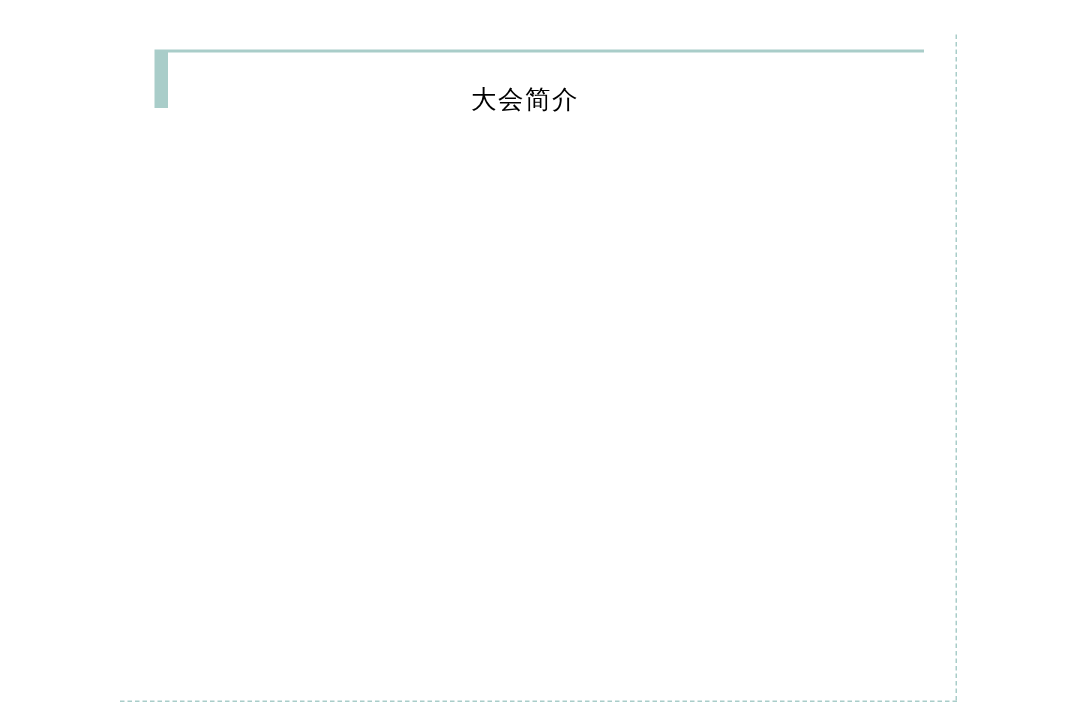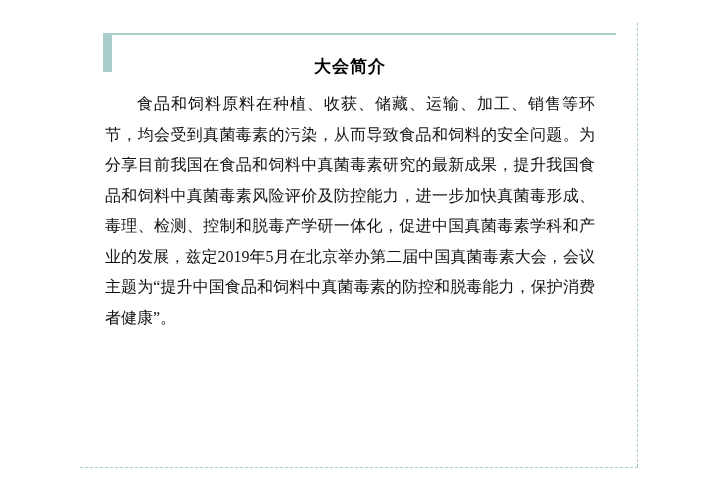--- a/index.html
+++ b/index.html
@@ -41,21 +41,21 @@
     border-top: 1px dashed var(--accent, #a9cdc9);
   }
 
   .title {
     position: absolute;
     left: 105px; top: 44px;
     width: 490px;
     text-align: center;
     font-family: "Liberation Sans", "DejaVu Sans", sans-serif;
     font-size: 17px;
-    font-weight: bold;
+    font-weight: normal;
     letter-spacing: 1px;
     color: #000;
   }
 
   .content {
     position: absolute;
     left: 105px; top: 89px;
     width: 490px;
     font-size: 16px;
     line-height: 30.5px;
@@ -75,16 +75,15 @@
 
   <div class="deco-block"></div>
   <div class="deco-rule"></div>
 
   <div class="dash-right"></div>
   <div class="dash-bottom"></div>
 
   <h1 class="title">大会简介</h1>
 
   <div class="content">
-    <p>食品和饲料原料在种植、收获、储藏、运输、加工、销售等环节，均会受到真菌毒素的污染，从而导致食品和饲料的安全问题。为分享目前我国在食品和饲料中真菌毒素研究的最新成果，提升我国食品和饲料中真菌毒素风险评价及防控能力，进一步加快真菌毒形成、毒理、检测、控制和脱毒产学研一体化，促进中国真菌毒素学科和产业的发展，兹定2019年5月在北京举办第二届中国真菌毒素大会，会议主题为“提升中国食品和饲料中真菌毒素的防控和脱毒能力，保护消费者健康”。</p>
   </div>
 
 </div>
 
 </body></html>

